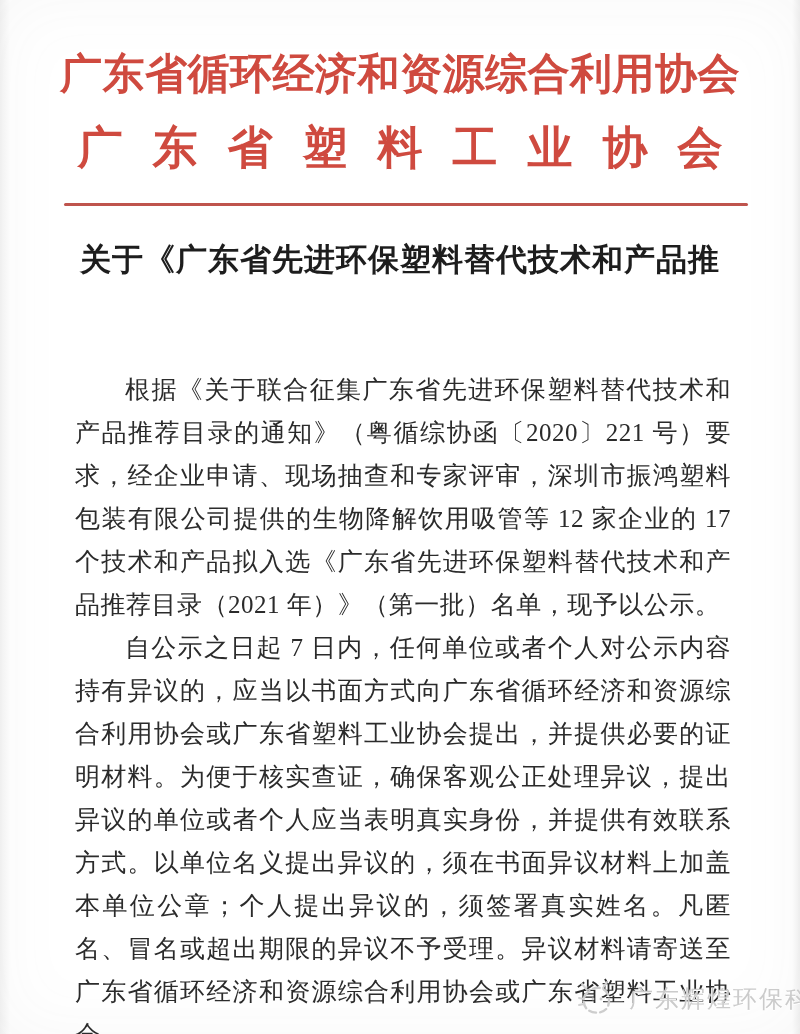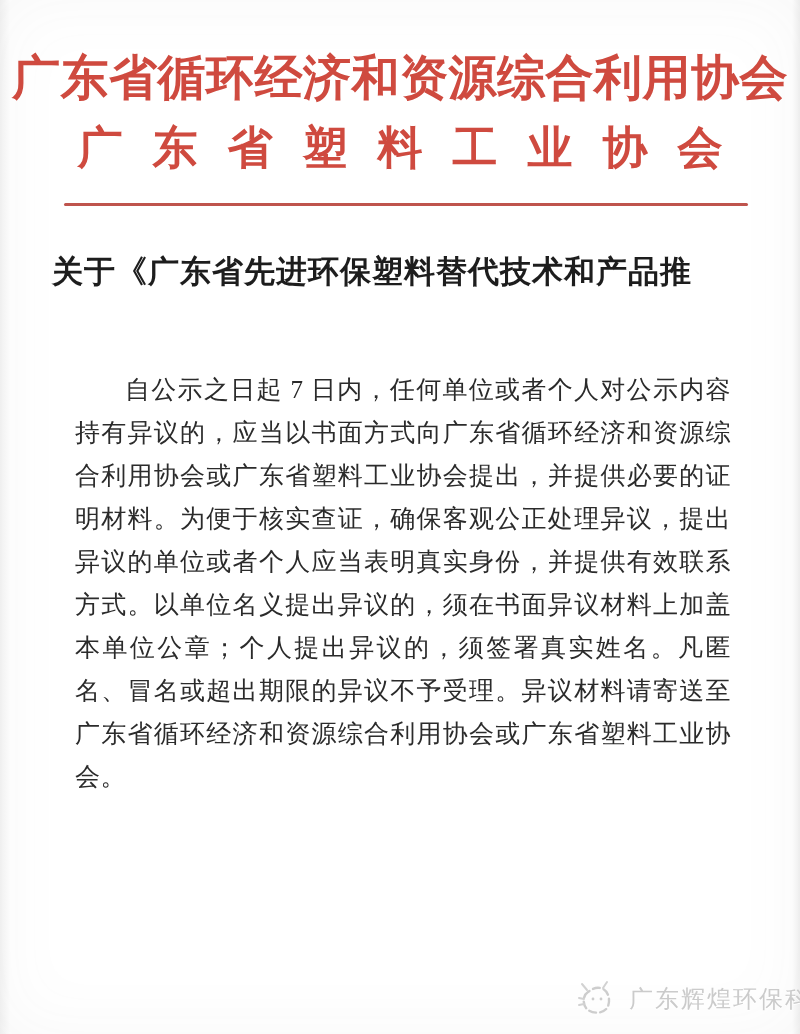--- a/index.html
+++ b/index.html
@@ -20,21 +20,21 @@
     background: linear-gradient(90deg, #f3f3f3 0px, #ffffff 10px, #ffffff 792px, #f1f1f1 800px);
     box-shadow: inset 0 0 70px rgba(110,110,110,0.05);
   }
   
   .org-line1 {
     position: absolute;
     top: 46px;
     left: 0;
     right: 0;
     text-align: center;
-    font-size: 48px;
+    font-size: 42px;
     font-weight: 700;
     letter-spacing: 0.5px;
     color: #cf4a3f;
     white-space: nowrap;
   }
   .org-line2 {
     position: absolute;
     top: 118px;
     left: 0;
     right: 0;
@@ -56,21 +56,22 @@
     height: 3px;
     background: #bf544d;
     border-radius: 2px;
   }
   
   .doc-title {
     position: absolute;
     top: 238px;
     left: 40px;
     right: 40px;
-    margin: 12px;
+    margin: 0;
+    text-align: center;
     font-size: 31px;
     line-height: 44px;
     font-weight: 700;
     letter-spacing: 1px;
     color: #1d1d1d;
   }
   .doc-title .title-line { display: block; white-space: nowrap; }
   
   .doc-body {
     position: absolute;
@@ -120,20 +121,21 @@
 
   <div class="org-line2">广东省塑料工业协会</div>
 
   <div class="red-divider"></div>
 
   <h1 class="doc-title">
     <span class="title-line">关于《广东省先进环保塑料替代技术和产品推</span>
   </h1>
 
   <div class="doc-body">
+    <p>根据《关于联合征集广东省先进环保塑料替代技术和产品推荐目录的通知》（粤循综协函〔2020〕221 号）要求，经企业申请、现场抽查和专家评审，深圳市振鸿塑料包装有限公司提供的生物降解饮用吸管等 12 家企业的 17 个技术和产品拟入选《广东省先进环保塑料替代技术和产品推荐目录（2021 年）》（第一批）名单，现予以公示。</p>
     <p>自公示之日起 7 日内，任何单位或者个人对公示内容持有异议的，应当以书面方式向广东省循环经济和资源综合利用协会或广东省塑料工业协会提出，并提供必要的证明材料。为便于核实查证，确保客观公正处理异议，提出异议的单位或者个人应当表明真实身份，并提供有效联系方式。以单位名义提出异议的，须在书面异议材料上加盖本单位公章；个人提出异议的，须签署真实姓名。凡匿名、冒名或超出期限的异议不予受理。异议材料请寄送至广东省循环经济和资源综合利用协会或广东省塑料工业协会。</p>
   </div>
 
   <div class="watermark">
     <span class="wm-logo">
       <svg viewBox="0 0 46 42" xmlns="http://www.w3.org/2000/svg" aria-hidden="true">
         <path d="M12 14 C7 17 6 26 11 31 C16 36 27 36 31 30 C35 24 33 14 27 11 C21 8 16 11 12 14" stroke="#cdcdcd" stroke-width="2.4" fill="none" stroke-linecap="round" stroke-dasharray="7 4"></path>
         <path d="M11 12 L6 6 M27 10 L31 4 M3 20 L8 21 M3 27 L8 26" stroke="#d2d2d2" stroke-width="2" fill="none" stroke-linecap="round"></path>
         <circle cx="17" cy="21" r="1.4" fill="#cdcdcd"></circle>
         <circle cx="25" cy="21" r="1.4" fill="#cdcdcd"></circle>

